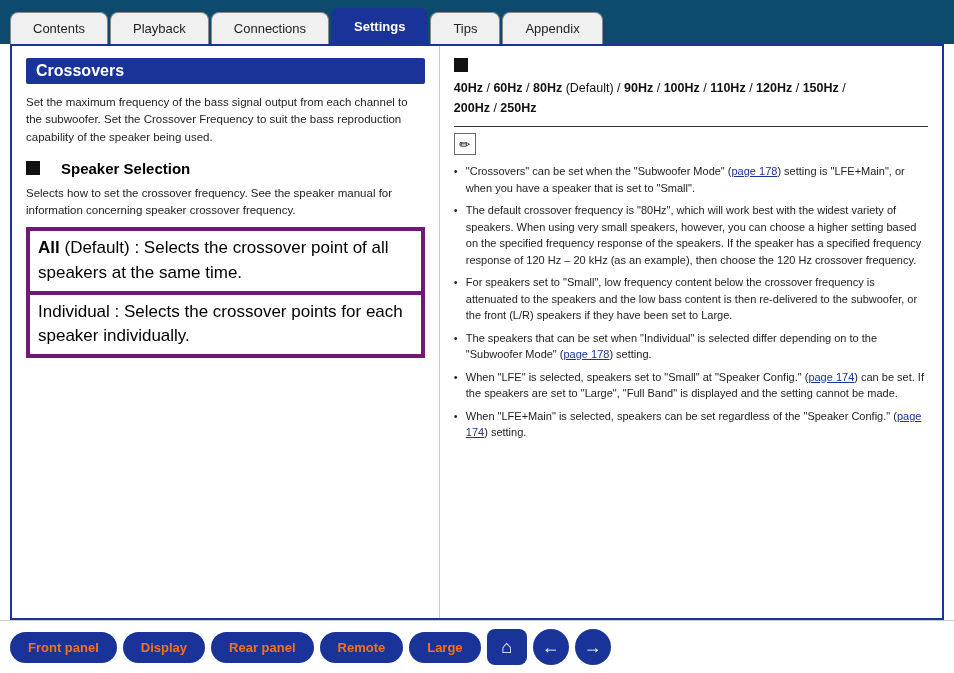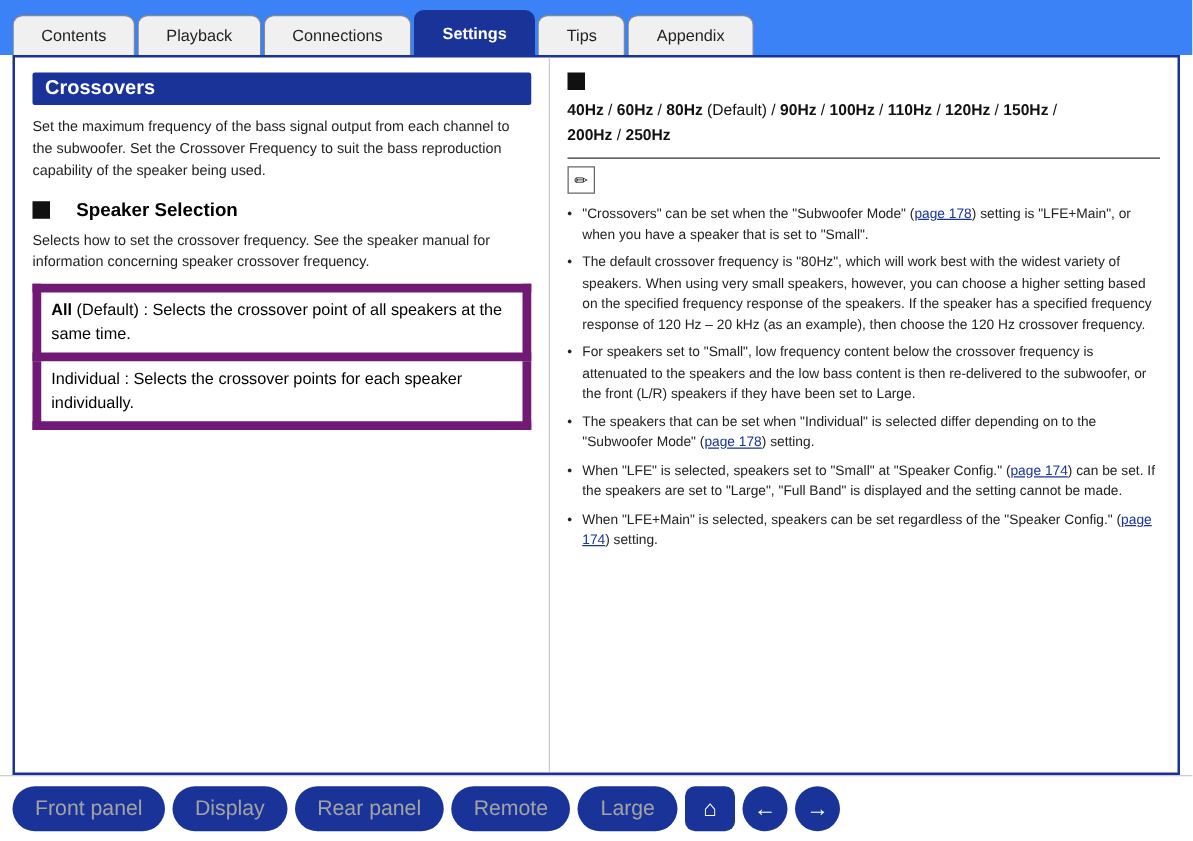--- a/index.html
+++ b/index.html
@@ -11,21 +11,21 @@
       height: 673px;
       overflow: hidden;
       display: flex;
       flex-direction: column;
     }
 
     
     .tab-nav {
       display: flex;
       align-items: flex-end;
-      background: #3b82f6;
+      background: #0c4a6e;
       padding: 8px 10px 0 10px;
       gap: 2px;
     }
     .tab {
       padding: 8px 22px;
       border: 1.5px solid #888;
       border-bottom: none;
       border-radius: 8px 8px 0 0;
       cursor: pointer;
       font-size: 13px;
@@ -105,23 +105,23 @@
       color: #222;
       margin-bottom: 8px;
     }
 
     .option-table {
       width: 100%;
       border-collapse: collapse;
       margin-top: 8px;
     }
     .option-table td {
-      border: 7px solid #701a75;
+      border: 4px solid #701a75;
       padding: 5px 8px;
-      font-size: 13px;
+      font-size: 17px;
       vertical-align: top;
       line-height: 1.45;
     }
 
     
     .right-panel {
       width: 54%;
       padding: 12px 14px;
       overflow-y: auto;
     }
@@ -194,26 +194,26 @@
       background: #fff;
       border-top: 1px solid #ccc;
       display: flex;
       align-items: center;
       padding: 8px 10px;
       gap: 6px;
     }
 
     .bottom-btn {
       background: #1a3399;
-      color: #a3a3a3;
+      color: #f97316;
       border: none;
       border-radius: 20px;
       padding: 8px 18px;
-      font-size: 17px;
-      font-weight: normal;
+      font-size: 13px;
+      font-weight: bold;
       cursor: pointer;
       white-space: nowrap;
     }
 
     .page-number {
       flex: 1;
       text-align: center;
       font-size: 15px;
       font-weight: bold;
       color: #111;

